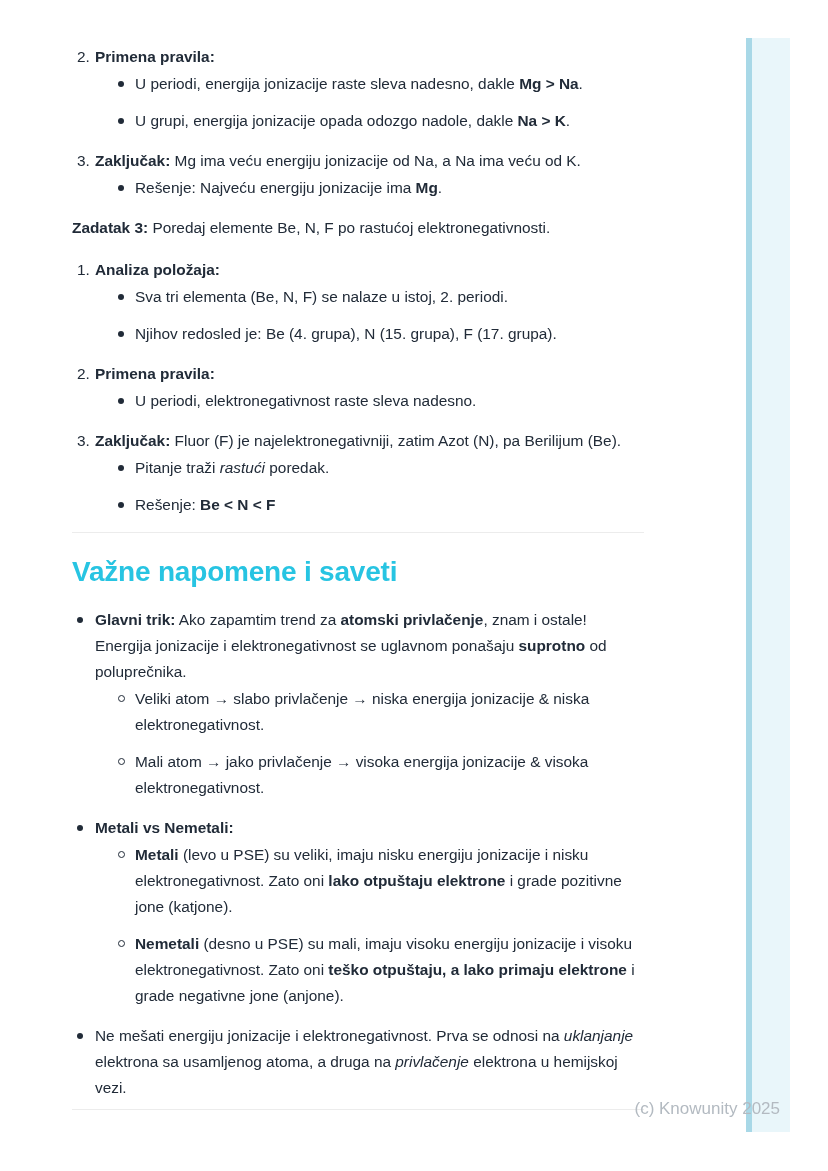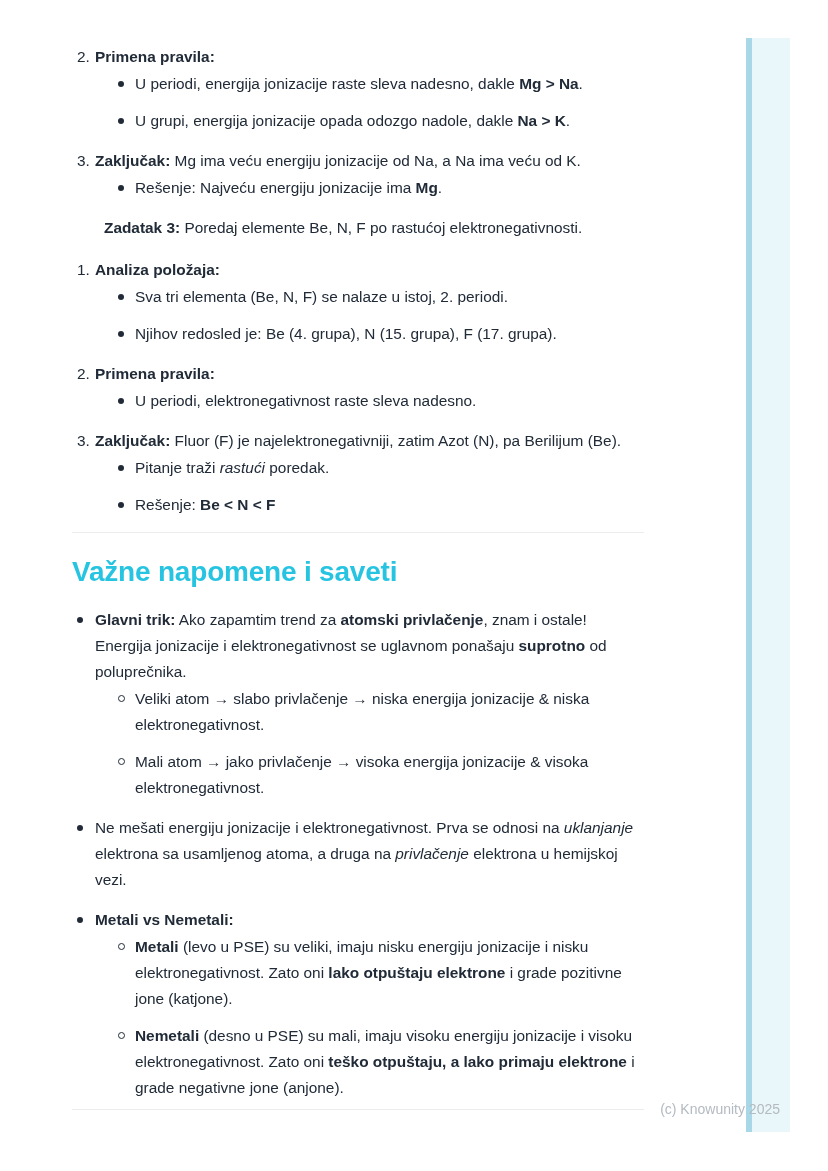--- a/index.html
+++ b/index.html
@@ -35,37 +35,37 @@
   .note-item::before {
     content:""; position:absolute; left:5px; top:10px;
     width:6px; height:6px; border-radius:50%; background:#212b38;
   }
   .note-item:last-child { margin-bottom:0; }
   .circle-item::before {
     content:""; position:absolute; left:23px; top:9px;
     width:5px; height:5px; border-radius:50%;
     border:1.5px solid #212b38; background:transparent;
   }
-  .intro-para { margin-top:14px; margin-bottom:16px;margin-left:32px; }
+  .intro-para { margin-top:14px; margin-bottom:16px; }
   .divider {
     border:none; border-top:1px solid #ececec;
     margin-top:8px;
   }
   .section-heading {
     margin-top:24px; margin-bottom:0;
     font-size:28px; line-height:30px; font-weight:700;
     color:#27c4e2; letter-spacing:-0.2px;
   }
   .notes-list { margin-top:20px; }
   .sub-list { margin-top:0; }
   .b { font-weight:700;text-align:right; }
   .i { font-style:italic;margin-top:20px; }
   .footer-credit {
     position:absolute; top:1101px; right:48px;
-    font-size:14px; line-height:16px; color:#b3bac1;
+    font-size:17px; line-height:16px; color:#b3bac1;
   }
 </style>
 </head>
 <body>
 
 <div>
 
   <div class="side-bar">
     <div class="side-bar-line"></div>
   </div>
@@ -124,28 +124,28 @@
 
     <ul class="notes-list">
       <li class="note-item">
         <div><span class="b">Glavni trik:</span><span> Ako zapamtim trend za </span><span class="b">atomski privlačenje</span><span>, znam i ostale! Energija jonizacije i elektronegativnost se uglavnom ponašaju </span><span class="b">suprotno</span><span> od poluprečnika.</span></div>
         <ul class="sub-list">
           <li class="circle-item"><span>Veliki atom → slabo privlačenje → niska energija jonizacije &amp; niska elektronegativnost.</span></li>
           <li class="circle-item"><span>Mali atom → jako privlačenje → visoka energija jonizacije &amp; visoka elektronegativnost.</span></li>
         </ul>
       </li>
       <li class="note-item">
-        <div><span>Ne mešati energiju jonizacije i elektronegativnost. Prva se odnosi na </span><span class="i">uklanjanje</span><span> elektrona sa usamljenog atoma, a druga na </span><span class="i">privlačenje</span><span> elektrona u hemijskoj vezi.</span></div>
-      </li>
-      <li class="note-item">
         <div><span class="b">Metali vs Nemetali:</span></div>
         <ul class="sub-list">
           <li class="circle-item"><span class="b">Metali</span><span> (levo u PSE) su veliki, imaju nisku energiju jonizacije i nisku elektronegativnost. Zato oni </span><span class="b">lako otpuštaju elektrone</span><span> i grade pozitivne jone (katjone).</span></li>
           <li class="circle-item"><span class="b">Nemetali</span><span> (desno u PSE) su mali, imaju visoku energiju jonizacije i visoku elektronegativnost. Zato oni </span><span class="b">teško otpuštaju, a lako primaju elektrone</span><span> i grade negativne jone (anjone).</span></li>
         </ul>
+      </li>
+      <li class="note-item">
+        <div><span>Ne mešati energiju jonizacije i elektronegativnost. Prva se odnosi na </span><span class="i">uklanjanje</span><span> elektrona sa usamljenog atoma, a druga na </span><span class="i">privlačenje</span><span> elektrona u hemijskoj vezi.</span></div>
       </li>
     </ul>
 
     <hr class="divider">
 
   </div>
 
   <div class="footer-credit">(c) Knowunity 2025</div>
 
 </div>

